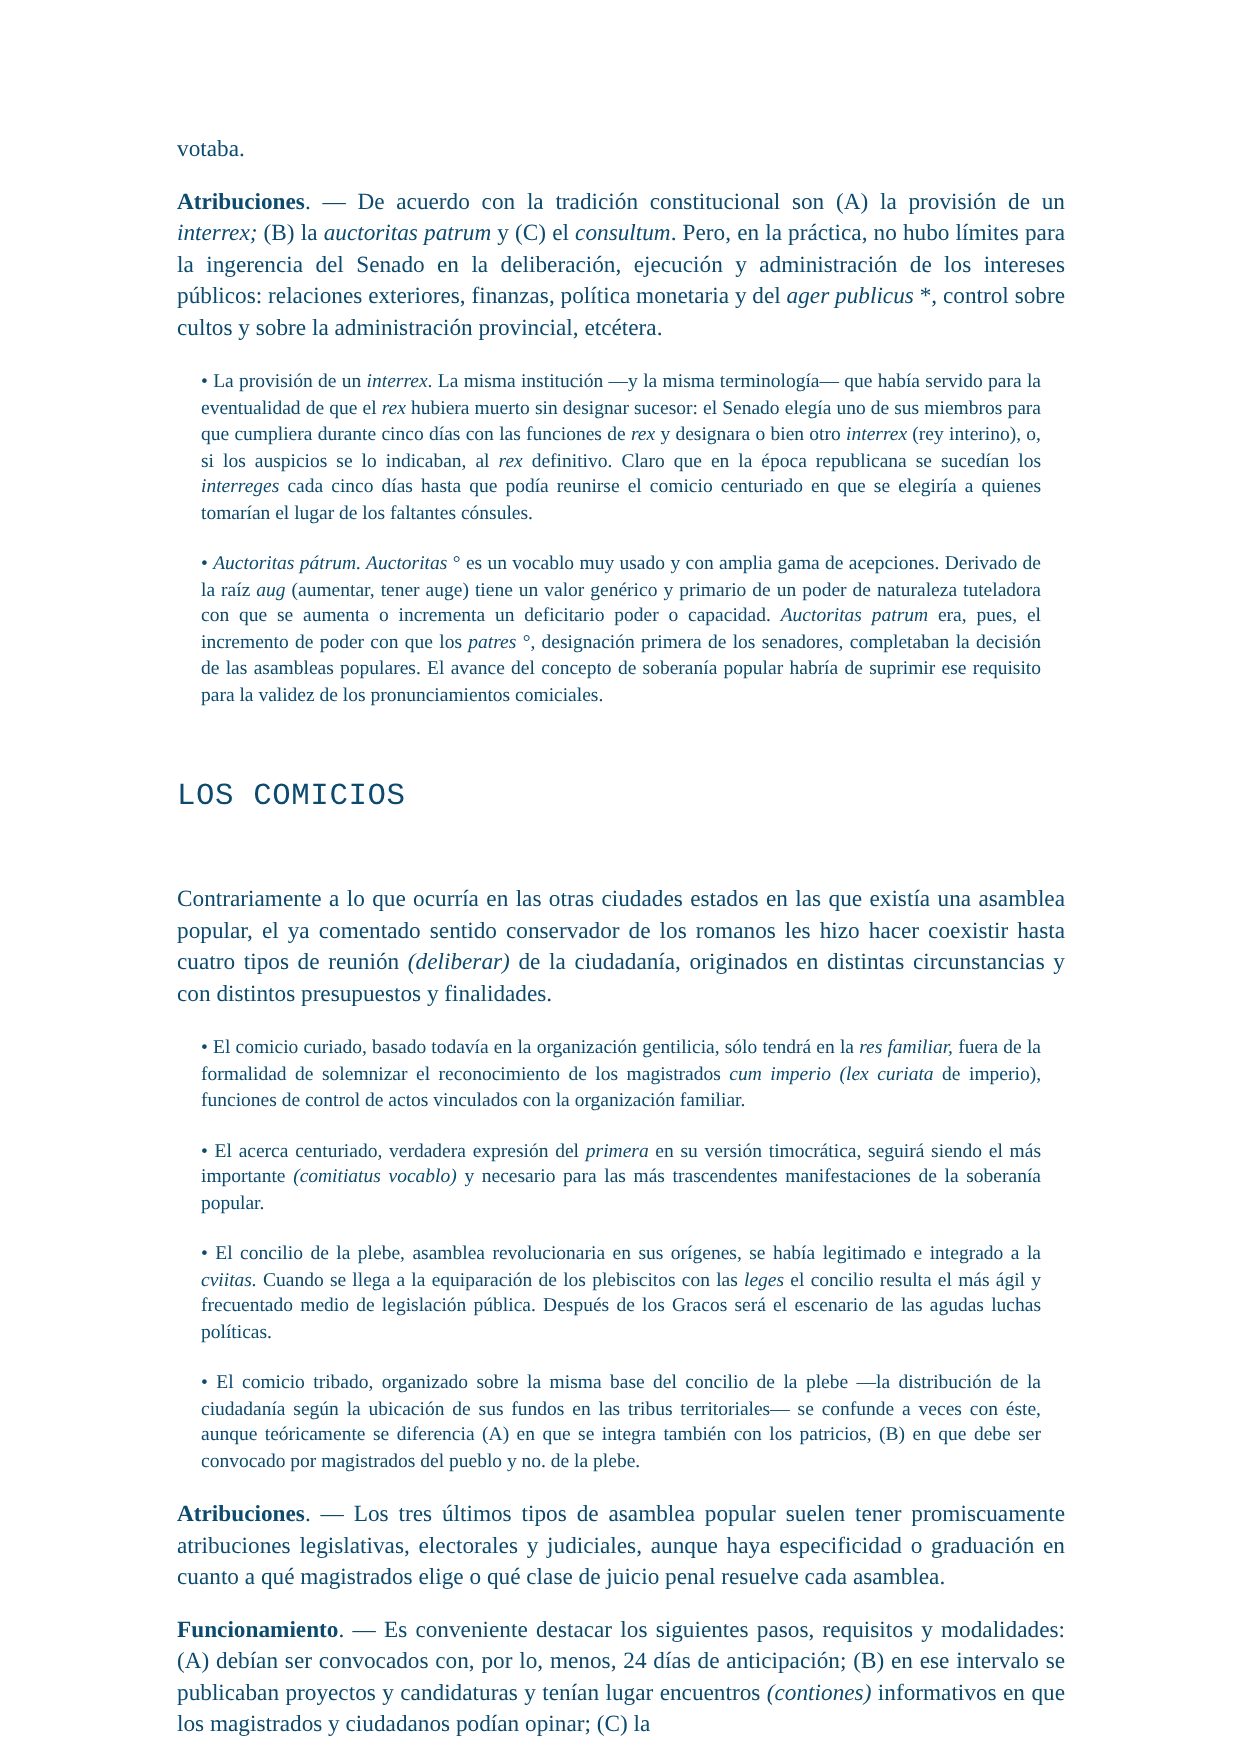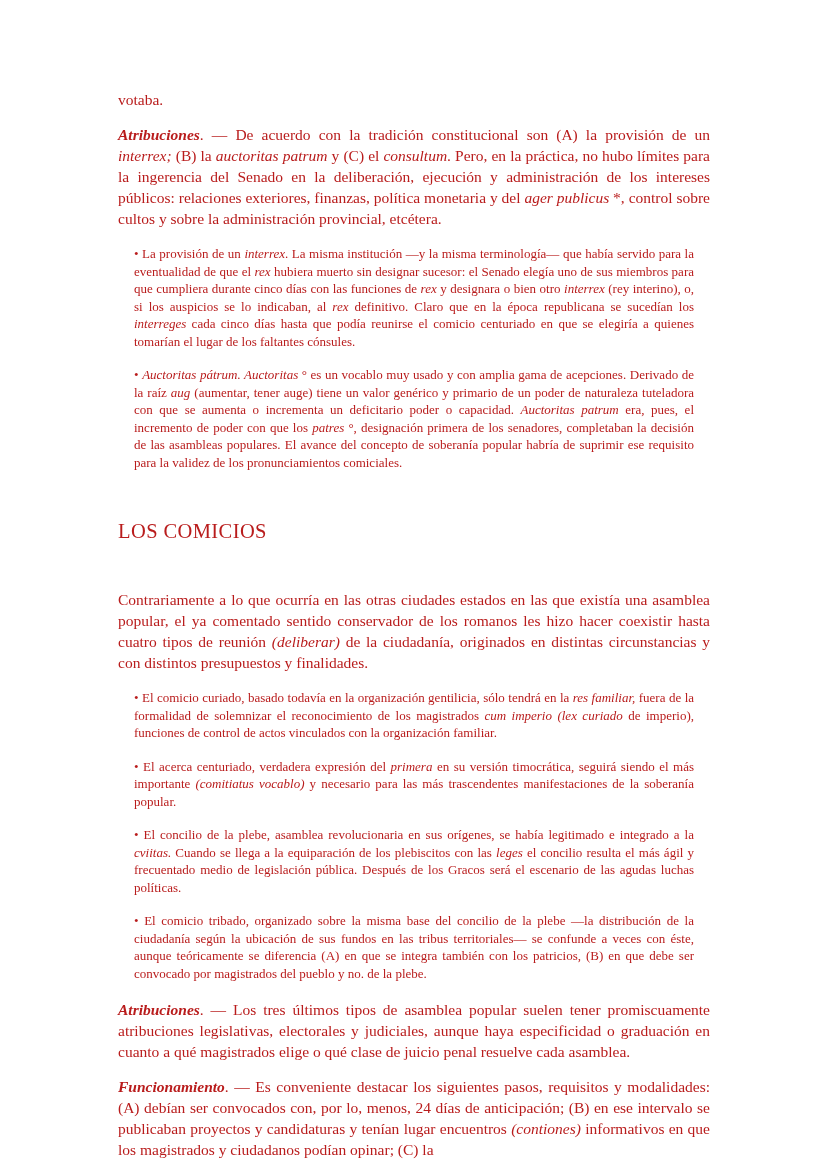--- a/index.html
+++ b/index.html
@@ -6,21 +6,21 @@
     margin: 0;
     padding: 0;
     background: #ffffff;
   }
   .page {
     position: relative;
     width: 828px;
     height: 1171px;
     box-sizing: border-box;
     background: #ffffff;
-    color: #b91c1c;
+    color: #0c4a6e;
     padding: 89px 118px 0 118px;
     font-family: "Liberation Serif", "DejaVu Serif", serif;
     overflow: hidden;
   }
   .body-text {
     font-size: 15.5px;
     line-height: 21px;
     text-align: justify;
     margin: 0 0 14px 0;
   }
@@ -34,22 +34,23 @@
     font-size: 13px;
     line-height: 17.5px;
     text-align: justify;
     margin: 16px;
   }
   .heading {
     font-size: 20.5px;
     font-weight: normal;
     letter-spacing: 0.4px;
     margin: 49px 0 46px 0;
+    font-family: Liberation Mono, monospace;
   }
-  .b { font-weight: bold; font-style: italic; }
+  .b { font-weight: bold; }
   .i { font-style: italic; }
 </style>
 </head>
 <body>
 
 <div class="page">
 
   <p class="body-text first"><span>votaba.</span></p>
 
   <p class="body-text"><span class="b">Atribuciones</span><span>. — De acuerdo con la tradición constitucional son (A) la provisión de un </span><span class="i">interrex;</span><span> (B) la </span><span class="i">auctoritas patrum</span><span> y (C) el </span><span class="i">consultum</span><span>. Pero, en la práctica, no hubo límites para la ingerencia del Senado en la deliberación, ejecución y administración de los intereses públicos: relaciones exteriores, finanzas, política monetaria y del </span><span class="i">ager publicus</span><span> *, control sobre cultos y sobre la administración provincial, etcétera.</span></p>
@@ -57,21 +58,21 @@
   <div class="small-group">
     <p class="small-text"><span>• La provisión de un </span><span class="i">interrex</span><span>. La misma institución —y la misma terminología— que había servido para la eventualidad de que el </span><span class="i">rex</span><span> hubiera muerto sin designar sucesor: el Senado elegía uno de sus miembros para que cumpliera durante cinco días con las funciones de </span><span class="i">rex</span><span> y designara o bien otro </span><span class="i">interrex</span><span> (rey interino), o, si los auspicios se lo indicaban, al </span><span class="i">rex</span><span> definitivo. Claro que en la época republicana se sucedían los </span><span class="i">interreges</span><span> cada cinco días hasta que podía reunirse el comicio centuriado en que se elegiría a quienes tomarían el lugar de los faltantes cónsules.</span></p>
     <p class="small-text"><span>• </span><span class="i">Auctoritas pátrum. Auctoritas</span><span> ° es un vocablo muy usado y con amplia gama de acepciones. Derivado de la raíz </span><span class="i">aug</span><span> (aumentar, tener auge) tiene un valor genérico y primario de un poder de naturaleza tuteladora con que se aumenta o incrementa un deficitario poder o capacidad. </span><span class="i">Auctoritas patrum</span><span> era, pues, el incremento de poder con que los </span><span class="i">patres</span><span> °, designación primera de los senadores, completaban la decisión de las asambleas populares. El avance del concepto de soberanía popular habría de suprimir ese requisito para la validez de los pronunciamientos comiciales.</span></p>
   </div>
 
   <h1 class="heading">LOS COMICIOS</h1>
 
   <p class="body-text"><span>Contrariamente a lo que ocurría en las otras ciudades estados en las que existía una asamblea popular, el ya comentado sentido conservador de los romanos les hizo hacer coexistir hasta cuatro tipos de reunión </span><span class="i">(deliberar)</span><span> de la ciudadanía, originados en distintas circunstancias y con distintos presupuestos y finalidades.</span></p>
 
   <div class="small-group">
-    <p class="small-text"><span>• El comicio curiado, basado todavía en la organización gentilicia, sólo tendrá en la </span><span class="i">res familiar,</span><span> fuera de la formalidad de solemnizar el reconocimiento de los magistrados </span><span class="i">cum imperio (lex curiado</span><span> de imperio), funciones de control de actos vinculados con la organización familiar.</span></p>
+    <p class="small-text"><span>• El comicio curiado, basado todavía en la organización gentilicia, sólo tendrá en la </span><span class="i">res familiar,</span><span> fuera de la formalidad de solemnizar el reconocimiento de los magistrados </span><span class="i">cum imperio (lex curiata</span><span> de imperio), funciones de control de actos vinculados con la organización familiar.</span></p>
     <p class="small-text"><span>• El acerca centuriado, verdadera expresión del </span><span class="i">primera</span><span> en su versión timocrática, seguirá siendo el más importante </span><span class="i">(comitiatus vocablo)</span><span> y necesario para las más trascendentes manifestaciones de la soberanía popular.</span></p>
     <p class="small-text"><span>• El concilio de la plebe, asamblea revolucionaria en sus orígenes, se había legitimado e integrado a la </span><span class="i">cviitas.</span><span> Cuando se llega a la equiparación de los plebiscitos con las </span><span class="i">leges</span><span> el concilio resulta el más ágil y frecuentado medio de legislación pública. Después de los Gracos será el escenario de las agudas luchas políticas.</span></p>
     <p class="small-text"><span>• El comicio tribado, organizado sobre la misma base del concilio de la plebe —la distribución de la ciudadanía según la ubicación de sus fundos en las tribus territoriales— se confunde a veces con éste, aunque teóricamente se diferencia (A) en que se integra también con los patricios, (B) en que debe ser convocado por magistrados del pueblo y no. de la plebe.</span></p>
   </div>
 
   <p class="body-text"><span class="b">Atribuciones</span><span>. — Los tres últimos tipos de asamblea popular suelen tener promiscuamente atribuciones legislativas, electorales y judiciales, aunque haya especificidad o graduación en cuanto a qué magistrados elige o qué clase de juicio penal resuelve cada asamblea.</span></p>
 
   <p class="body-text"><span class="b">Funcionamiento</span><span>. — Es conveniente destacar los siguientes pasos, requisitos y modalidades: (A) debían ser convocados con, por lo, menos, 24 días de anticipación; (B) en ese intervalo se publicaban proyectos y candidaturas y tenían lugar encuentros </span><span class="i">(contiones)</span><span> informativos en que los magistrados y ciudadanos podían opinar; (C) la</span></p>
 
 </div>

